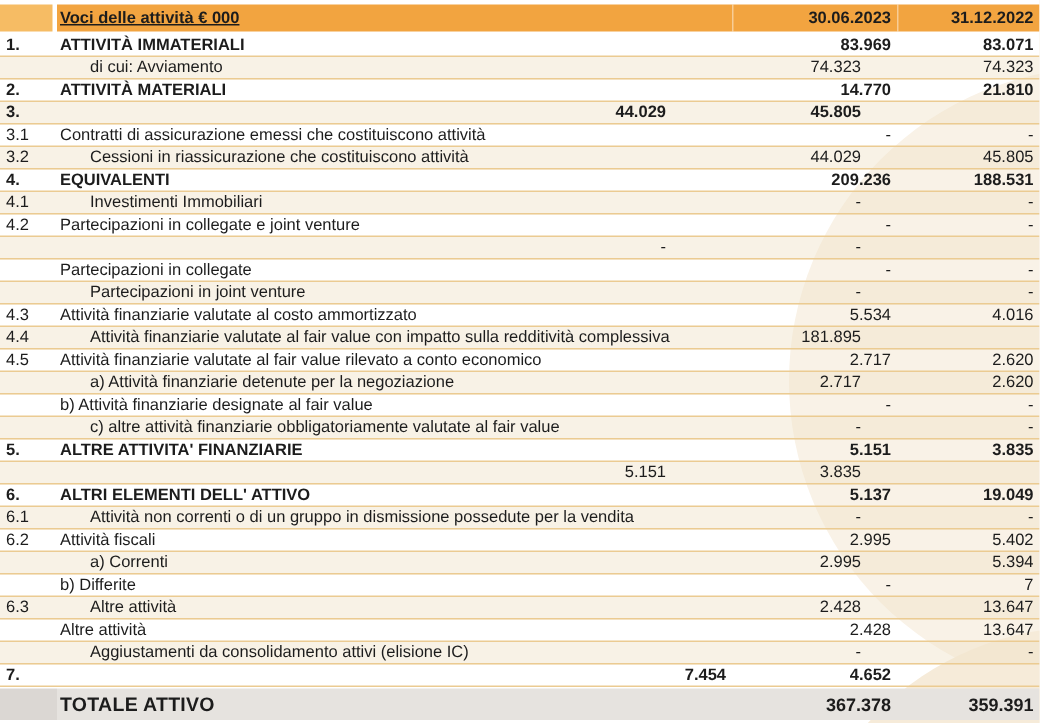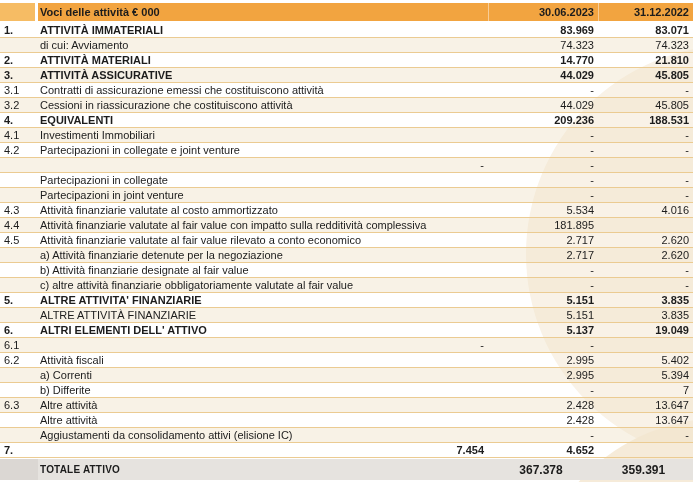--- a/index.html
+++ b/index.html
@@ -38,54 +38,54 @@
   .header-row .h-num {
     height: 100%; background: #f6bc64; margin-right: 3px;
   }
   .header-row .h-main {
     grid-column: 2 / 5; height: 100%;
     background: #f2a440;
     display: grid; grid-template-columns: 1fr 110px 95px;
     align-items: center;
     font-weight: bold; font-size: 11px;
   }
-  .header-row .h-label { padding-left: 2px; }
+  .header-row .h-label { padding-left: 2px; text-decoration: underline; }
   .header-row .h-val {
     text-align: right; padding-right: 4px;
     border-left: 1px solid rgba(255,255,255,0.45);
     height: 100%; line-height: 18px;
   }
 
   
   .row {
     height: 15px;
     border-bottom: 1px solid #ebcb92;
     font-size: 11px; line-height: 14px;
   }
-  .row.alt { background: rgba(240,226,200,0.45); }
+  .row.alt { background: rgba(240,226,200,0.45); gap: 20px; }
   .row.bold { font-weight: bold; }
   .cell.num { padding-left: 4px; }
   .cell.label { padding-left: 2px; white-space: nowrap; overflow: hidden; }
   .cell.val { text-align: right; padding-right: 4px; white-space: nowrap; }
 
   
   .total-row { height: 21px; margin-top: 1px; }
   .total-row .t-num { background: #dbd7d3; height: 100%; }
   .total-row .t-main {
     grid-column: 2 / 5; height: 100%;
     background: #e6e3df;
     display: grid; grid-template-columns: 1fr 110px 95px;
     align-items: center;
   }
   .total-row .t-label {
-    padding-left: 2px; font-weight: bold; font-size: 10px;
+    padding-left: 2px; font-weight: bold; font-size: 13px;
     letter-spacing: 0.2px;
   }
   .total-row .t-val {
-    text-align: center; padding-right: 4px;
+    text-align: right; padding-right: 4px;
     font-weight: bold; font-size: 12px;
   }
 </style>
 </head>
 <body>
 
 <div class="stage">
   <div class="circle-big"></div>
   <div class="circle-small"></div>
 
@@ -117,21 +117,20 @@
 
   <div class="grid-row row bold">
     <div class="cell num">2.</div>
     <div class="cell label">ATTIVITÀ MATERIALI</div>
     <div class="cell val">14.770</div>
     <div class="cell val">21.810</div>
   </div>
 
   <div class="grid-row row bold alt">
     <div class="cell num">3.</div>
-    <div class="cell label">ATTIVITÀ ASSICURATIVE</div>
     <div class="cell val">44.029</div>
     <div class="cell val">45.805</div>
   </div>
 
   <div class="grid-row row">
     <div class="cell num">3.1</div>
     <div class="cell label">Contratti di assicurazione emessi che costituiscono attività</div>
     <div class="cell val">-</div>
     <div class="cell val">-</div>
   </div>
@@ -227,34 +226,34 @@
 
   <div class="grid-row row bold">
     <div class="cell num">5.</div>
     <div class="cell label">ALTRE ATTIVITA' FINANZIARIE</div>
     <div class="cell val">5.151</div>
     <div class="cell val">3.835</div>
   </div>
 
   <div class="grid-row row alt">
     <div class="cell num"></div>
-    <div class="cell label">ALTRE ATTIVITÀ FINANZIARIE</div>
     <div class="cell val">5.151</div>
     <div class="cell val">3.835</div>
   </div>
 
   <div class="grid-row row bold">
     <div class="cell num">6.</div>
     <div class="cell label">ALTRI ELEMENTI DELL' ATTIVO</div>
     <div class="cell val">5.137</div>
     <div class="cell val">19.049</div>
   </div>
 
   <div class="grid-row row alt">
     <div class="cell num">6.1</div>
+    <div class="cell label">Attività non correnti o di un gruppo in dismissione possedute per la vendita</div>
     <div class="cell val">-</div>
     <div class="cell val">-</div>
   </div>
 
   <div class="grid-row row">
     <div class="cell num">6.2</div>
     <div class="cell label">Attività fiscali</div>
     <div class="cell val">2.995</div>
     <div class="cell val">5.402</div>
   </div>

